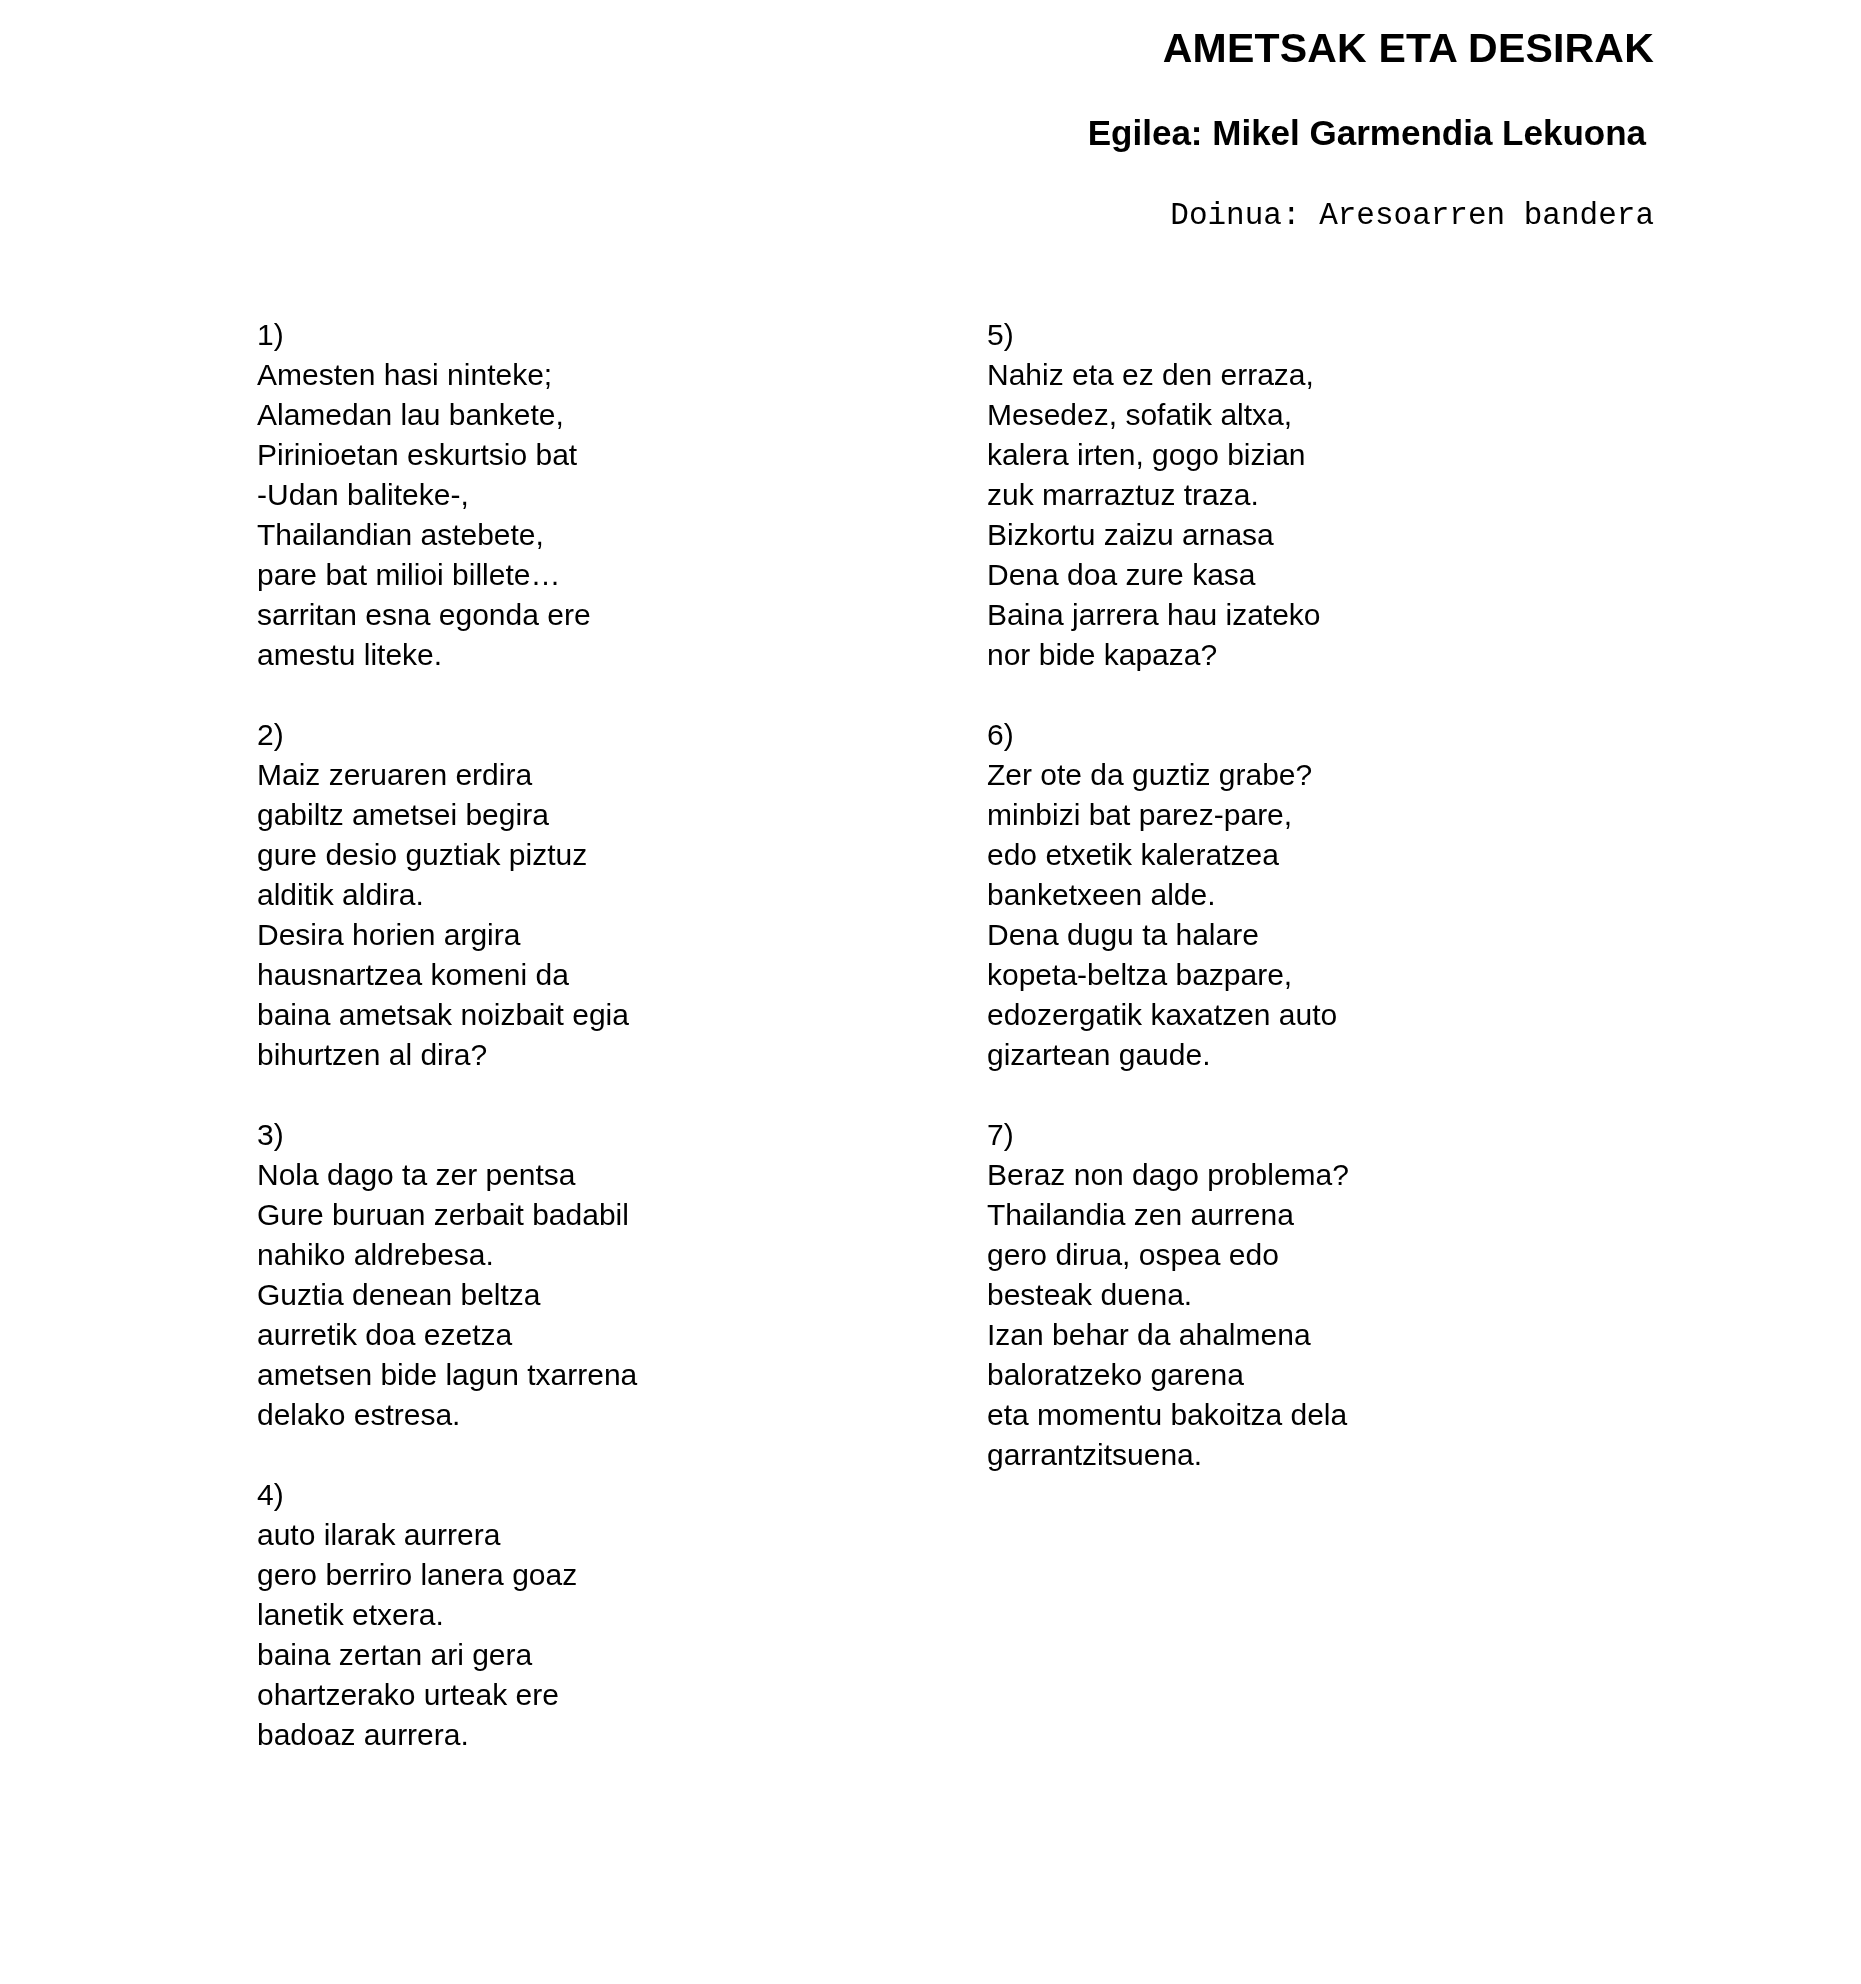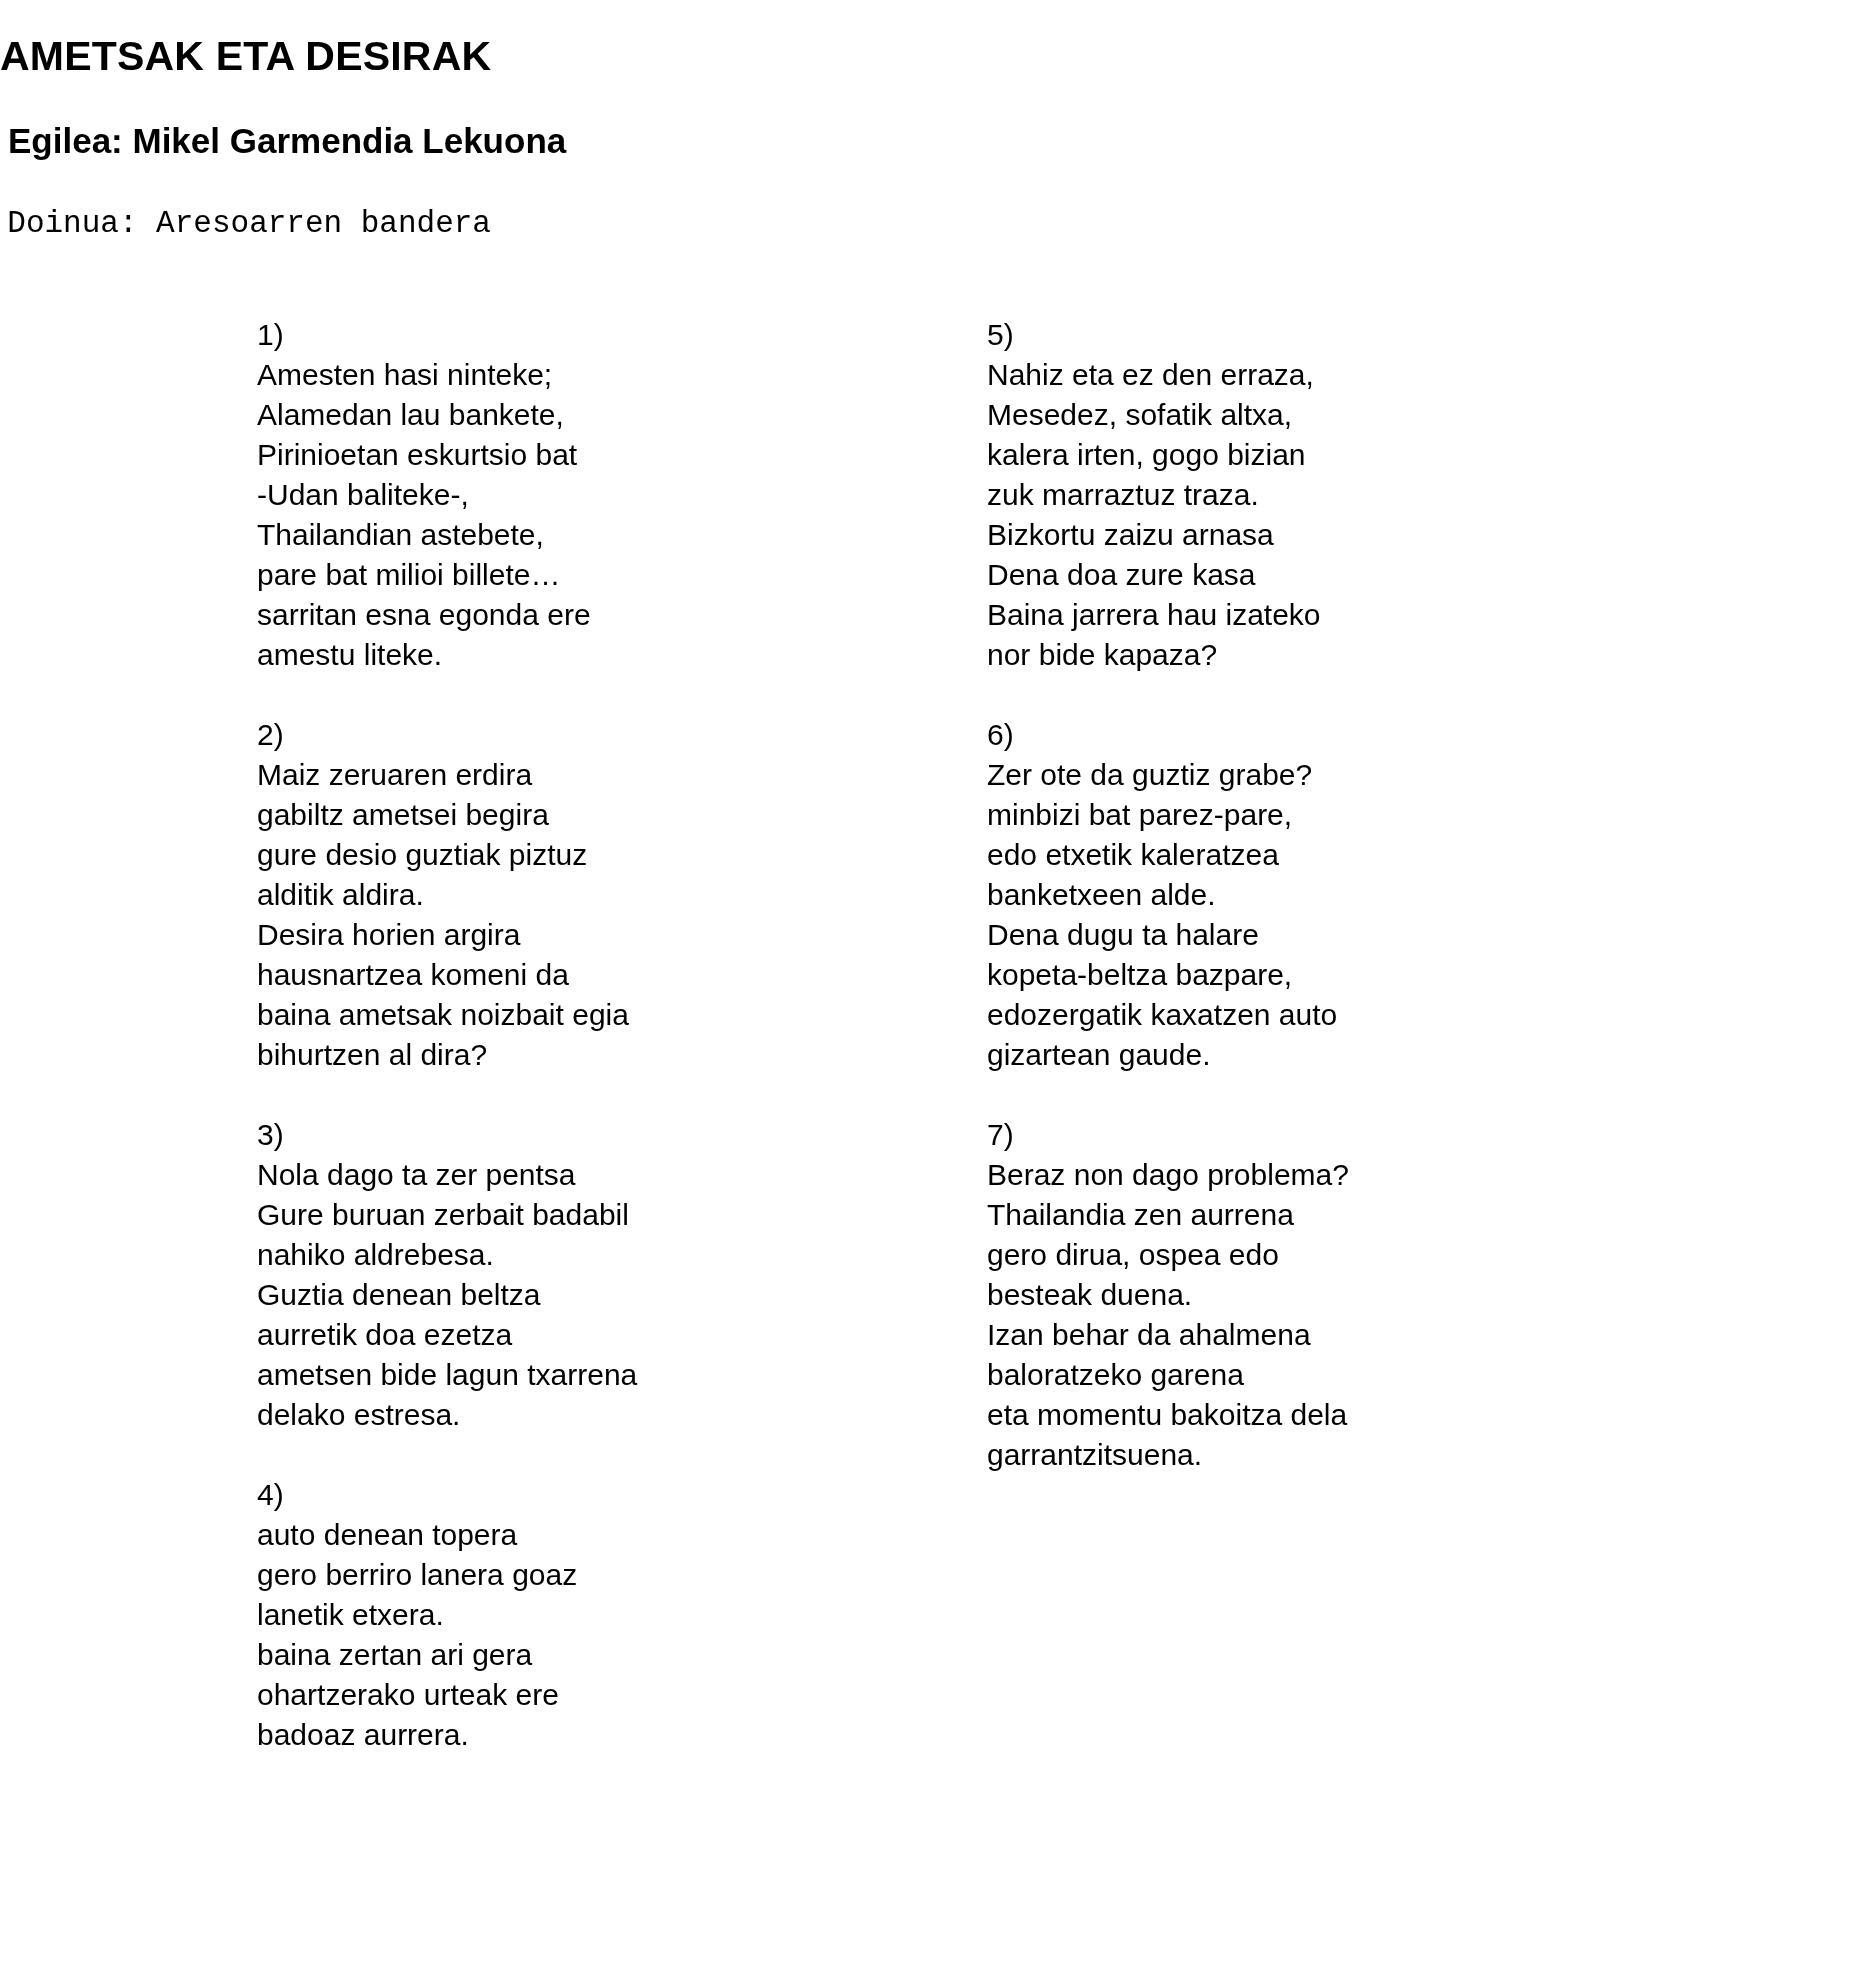--- a/index.html
+++ b/index.html
@@ -20,22 +20,22 @@
   .page {
     position: relative;
     width: 1862px;
     height: 1985px;
     box-sizing: border-box;
   }
 
   
   .header {
     width: 1654px;
-    text-align: left;
-    padding-top: 36px;
+    text-align: right;
+    padding-top: 28px;
   }
   .doc-title {
     font-size: 41px;
     font-weight: bold;
     letter-spacing: 0.2px;
     line-height: 1.0;
     margin: 0;
   }
   .doc-author {
     font-size: 35px;
@@ -130,21 +130,21 @@
         <div class="stanza-line">Gure buruan zerbait badabil</div>
         <div class="stanza-line">nahiko aldrebesa.</div>
         <div class="stanza-line">Guztia denean beltza</div>
         <div class="stanza-line">aurretik doa ezetza</div>
         <div class="stanza-line">ametsen bide lagun txarrena</div>
         <div class="stanza-line">delako estresa.</div>
       </div>
 
       <div class="stanza">
         <div class="stanza-number">4)</div>
-        <div class="stanza-line">auto denean topera</div>
+        <div class="stanza-line">auto ilarak aurrera</div>
         <div class="stanza-line">gero berriro lanera goaz</div>
         <div class="stanza-line">lanetik etxera.</div>
         <div class="stanza-line">baina zertan ari gera</div>
         <div class="stanza-line">ohartzerako urteak ere</div>
         <div class="stanza-line">badoaz aurrera.</div>
       </div>
 
     </div>
 
     <div class="column column-right">

